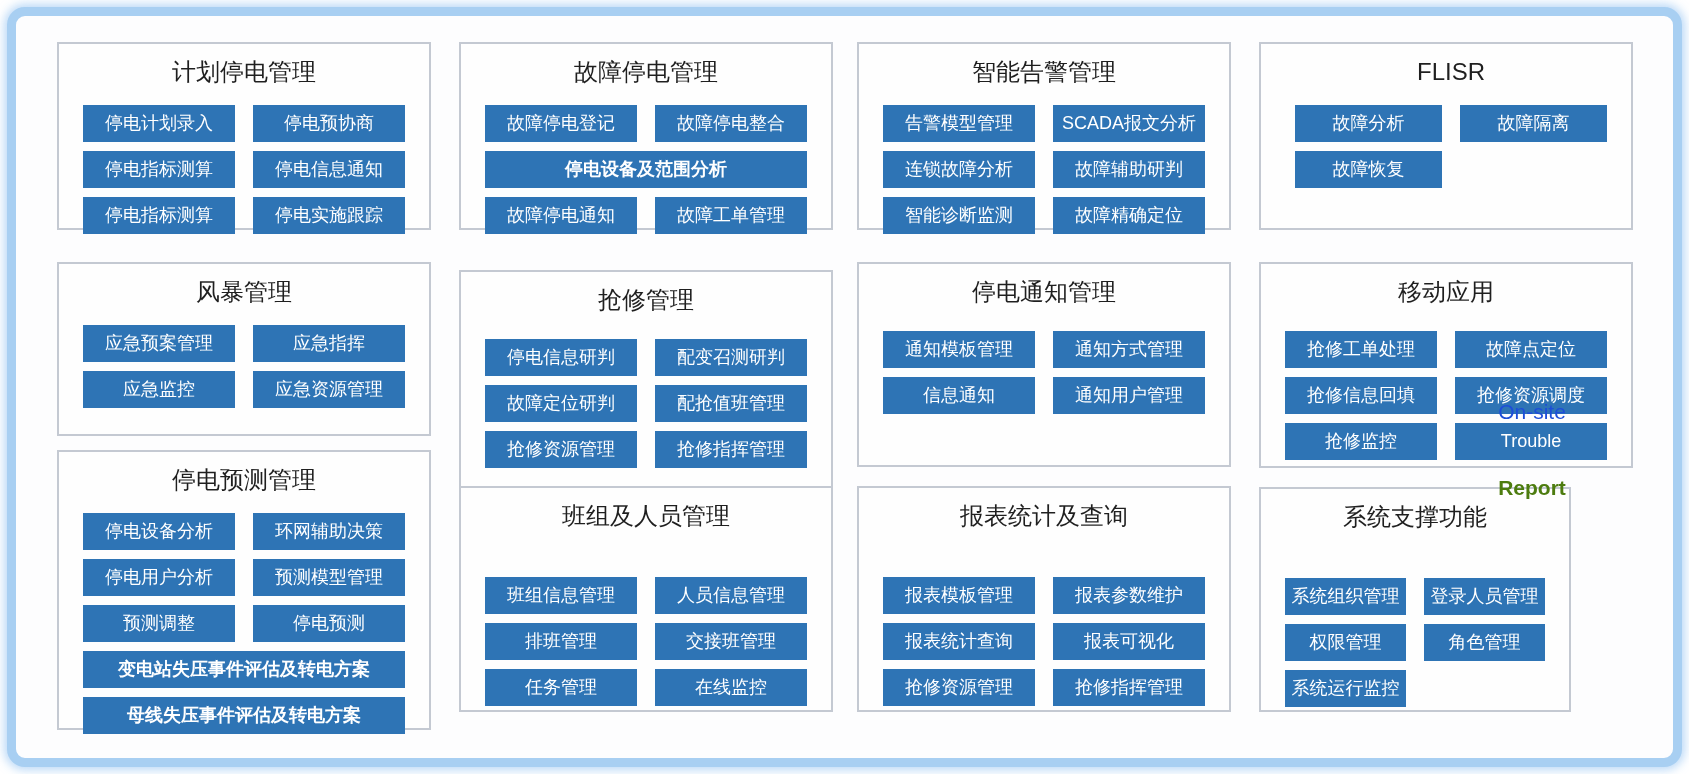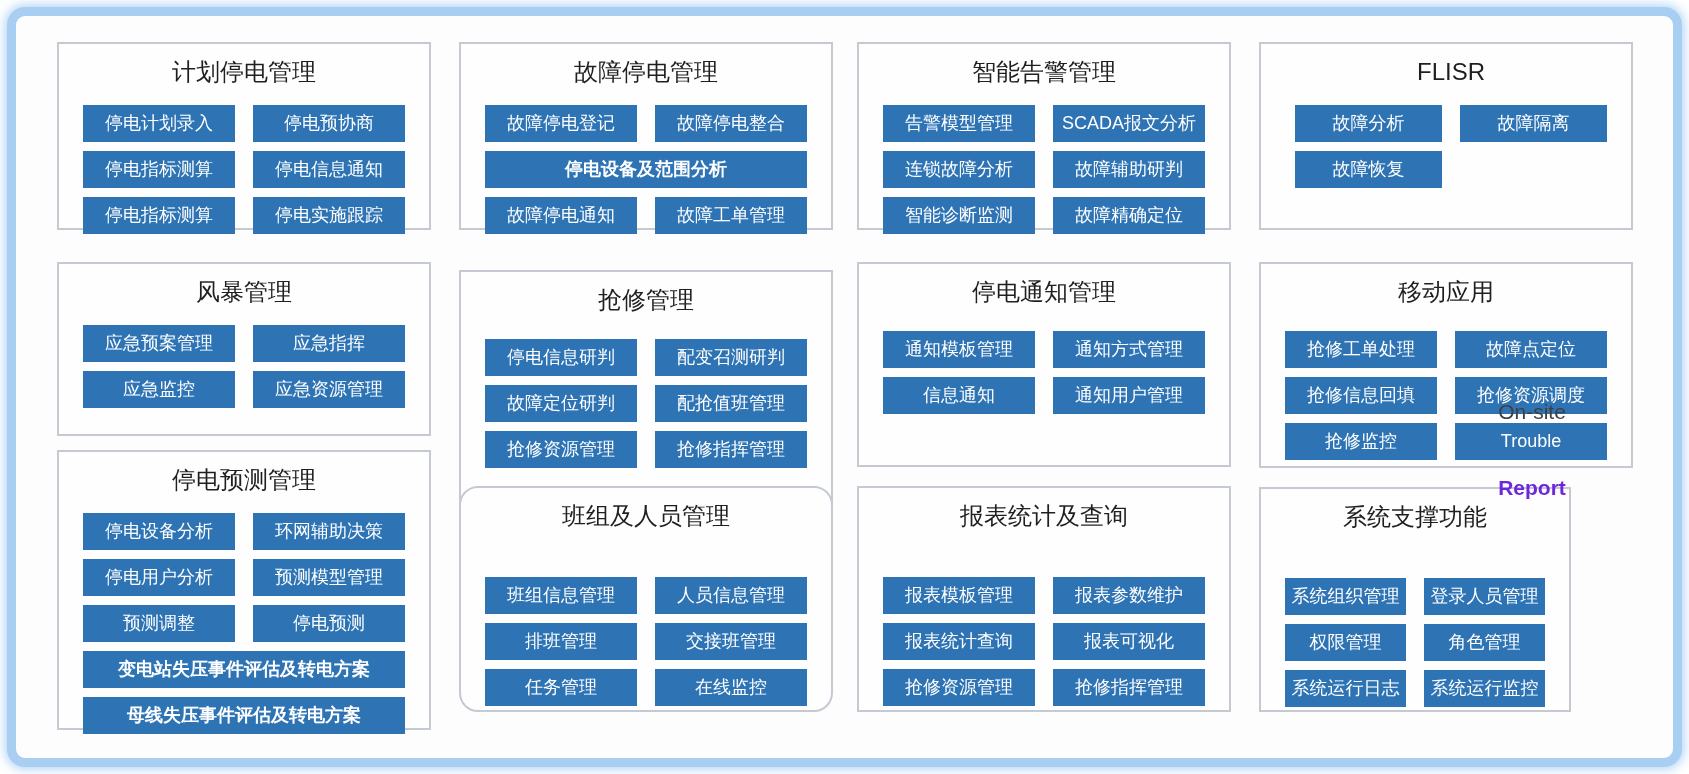--- a/index.html
+++ b/index.html
@@ -21,28 +21,28 @@
   
   .p1{left:57px;top:42px;width:374px;height:188px;}
   .p2{left:459px;top:42px;width:374px;height:188px;}
   .p3{left:857px;top:42px;width:374px;height:188px;}
   .p4{left:1259px;top:42px;width:374px;height:188px;padding-left:34px;}
   .p5{left:57px;top:262px;width:374px;height:174px;}
   .p6{left:459px;top:270px;width:374px;height:262px;}
   .p7{left:857px;top:262px;width:374px;height:205px;}
   .p8{left:1259px;top:262px;width:374px;height:206px;}
   .p9{left:57px;top:450px;width:374px;height:280px;}
-  .p10{left:459px;top:486px;width:374px;height:226px;border-radius:19px;}
+  .p10{left:459px;top:486px;width:374px;height:226px;}
   .p11{left:857px;top:486px;width:374px;height:226px;}
   .p12{left:1259px;top:487px;width:312px;height:225px;}
   
   .overlay-onsite{position:absolute;left:194px;top:136px;width:154px;text-align:center;
-                  font-size:21px;color:#404040;z-index:3;}
+                  font-size:21px;color:#1d4ed8;z-index:3;}
   .overlay-report{position:absolute;left:194px;top:212px;width:154px;text-align:center;
-                  font-size:21px;font-weight:bold;color:#6d28d9;z-index:3;}
+                  font-size:21px;font-weight:bold;color:#4d7c0f;z-index:3;}
 </style>
 </head>
 <body>
 
 <div class="canvas">
   <div class="frame"></div>
 
   <div class="panel p1">
     <div class="panel-title">计划停电管理</div>
     <div class="btn-grid">
@@ -171,17 +171,16 @@
     </div>
   </div>
 
   <div class="panel p12 gap-lg">
     <div class="panel-title">系统支撑功能</div>
     <div class="btn-grid">
       <div class="btn">系统组织管理</div>
       <div class="btn">登录人员管理</div>
       <div class="btn">权限管理</div>
       <div class="btn">角色管理</div>
-      <div class="btn">系统运行日志</div>
       <div class="btn">系统运行监控</div>
     </div>
   </div>
 </div>
 
 </body></html>

